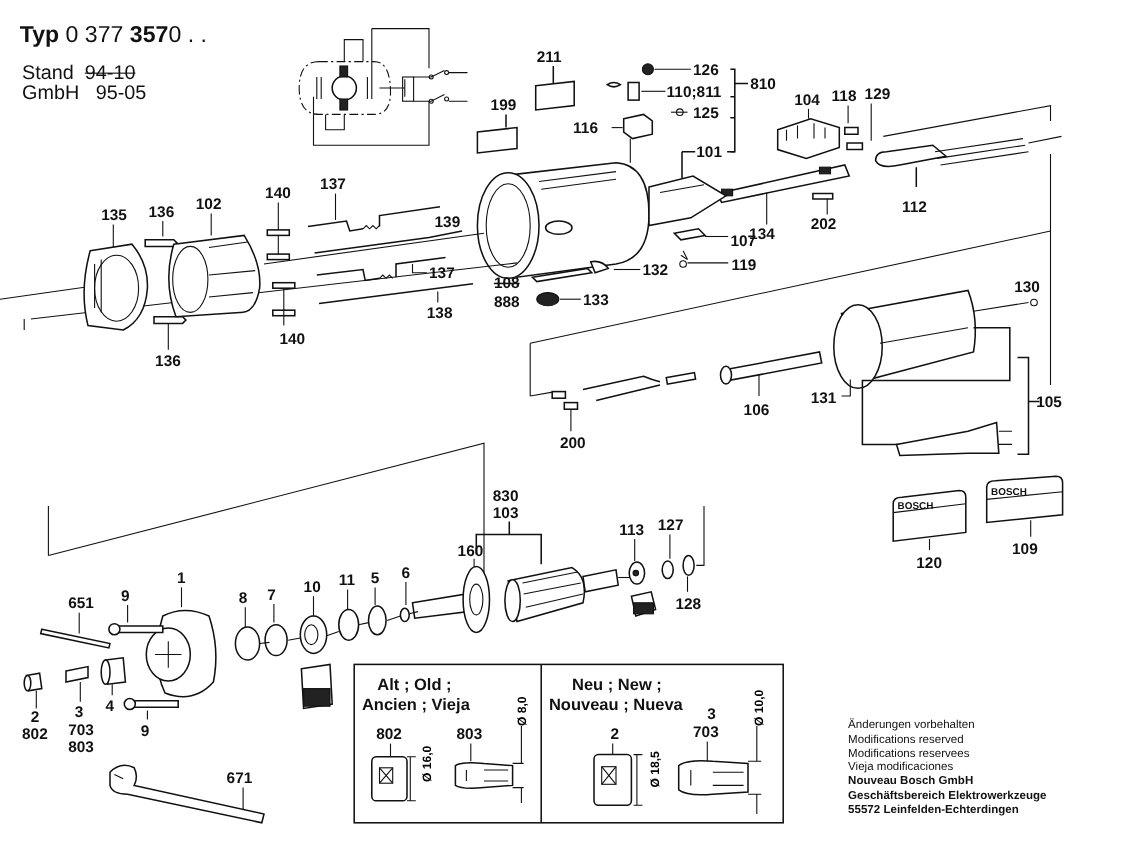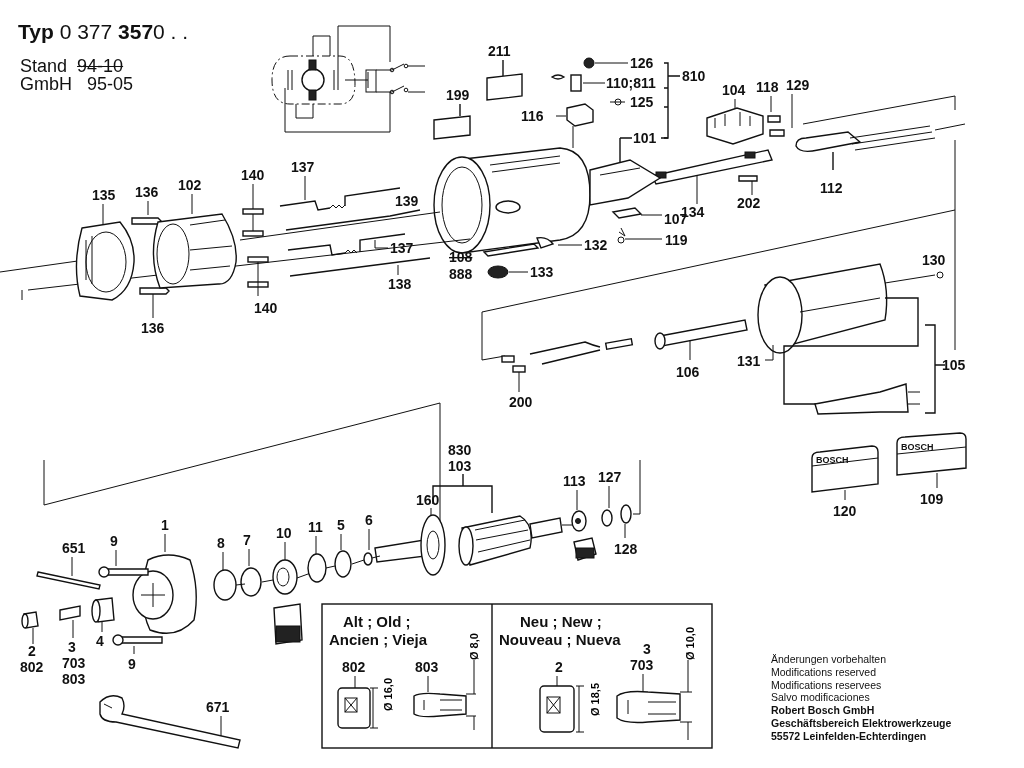--- a/index.html
+++ b/index.html
@@ -400,17 +400,17 @@
       <path class="thin" d="M680 692 H692 M680 722 H692 M688 660 V692 M688 722 V740"></path>
       <text x="694" y="660" font-size="11" font-weight="bold" font-family="Liberation Sans, sans-serif" transform="rotate(-90 694 660)">Ø 10,0</text>
     </g>
   </g>
 </svg>
 
 <div id="footer">
   <div>Änderungen vorbehalten</div>
   <div>Modifications reserved</div>
   <div>Modifications reservees</div>
-  <div>Salvo modificaciones</div>
-  <div class="b">Robert Bosch GmbH</div>
+  <div>Vieja modificaciones</div>
+  <div class="b">Nouveau Bosch GmbH</div>
   <div class="b">Geschäftsbereich Elektrowerkzeuge</div>
   <div class="b">55572 Leinfelden-Echterdingen</div>
 </div>
 
 </body></html>

